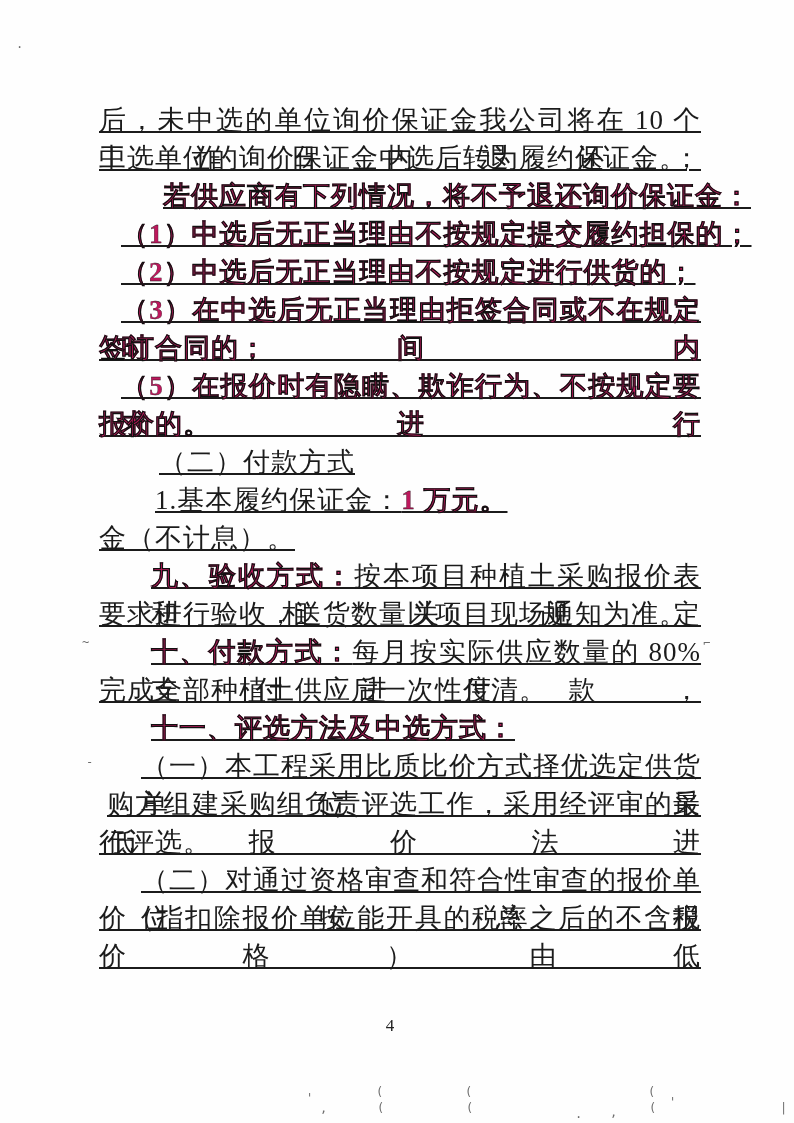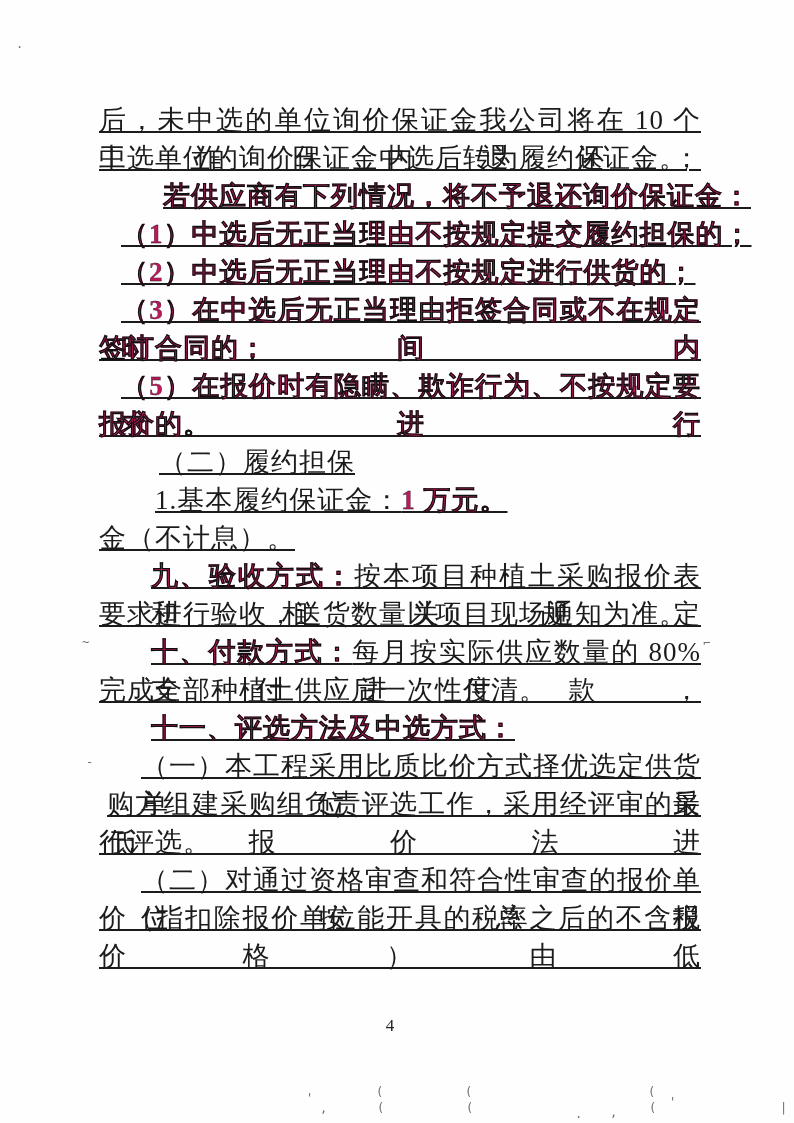--- a/index.html
+++ b/index.html
@@ -68,21 +68,21 @@
   <div id="doc">
       <div class="line justify" style="margin-left: 0px;"><span class="seg">后，未中选的单位询价保证金我公司将在 10 个工作日内退还；</span></div>
       <div class="line" style="margin-left: 0px;"><span class="seg">中选单位的询价保证金中选后转为履约保证金。</span></div>
       <div class="line" style="margin-left: 64px;"><span class="seg bold">若供应商有下列情况，将不予退还询价保证金：</span></div>
       <div class="line" style="margin-left: 22px;"><span class="seg bold">（1）中选后无正当理由不按规定提交履约担保的；</span></div>
       <div class="line" style="margin-left: 22px;"><span class="seg bold">（2）中选后无正当理由不按规定进行供货的；</span></div>
       <div class="line justify" style="margin-left: 22px;"><span class="seg bold">（3）在中选后无正当理由拒签合同或不在规定时间内</span></div>
       <div class="line" style="margin-left: 0px;"><span class="seg bold">签订合同的；</span></div>
       <div class="line justify" style="margin-left: 22px;"><span class="seg bold">（5）在报价时有隐瞒、欺诈行为、不按规定要求进行</span></div>
       <div class="line" style="margin-left: 0px;"><span class="seg bold">报价的。</span></div>
-      <div class="line" style="margin-left: 60px;"><span class="seg">（二）履约担保</span></div>
+      <div class="line" style="margin-left: 60px;"><span class="seg">（二）付款方式</span></div>
       <div class="line" style="margin-left: 56px;"><span class="seg">1.基本履约保证金：</span><span class="seg bold">1 万元。</span></div>
       <div class="line" style="margin-left: 0px;"><span class="seg">金（不计息）。</span></div>
       <div class="line justify" style="margin-left: 52px;"><span class="seg bold">九、验收方式：</span><span class="seg">按本项目种植土采购报价表和相关规定</span></div>
       <div class="line" style="margin-left: 0px;"><span class="seg">要求进行验收，送货数量以项目现场通知为准。</span></div>
       <div class="line justify" style="margin-left: 52px;"><span class="seg bold">十、付款方式：</span><span class="seg">每月按实际供应数量的 80%支付进度款，</span></div>
       <div class="line" style="margin-left: 0px;"><span class="seg">完成全部种植土供应后一次性付清。</span></div>
       <div class="line" style="margin-left: 52px;"><span class="seg bold">十一、评选方法及中选方式：</span></div>
       <div class="line justify" style="margin-left: 42px;"><span class="seg">（一）本工程采用比质比价方式择优选定供货单位，采</span></div>
       <div class="line justify" style="margin-left: 8px;"><span class="seg">购方组建采购组负责评选工作，采用经评审的最低报价法进</span></div>
       <div class="line" style="margin-left: 0px;"><span class="seg">行评选。</span></div>

